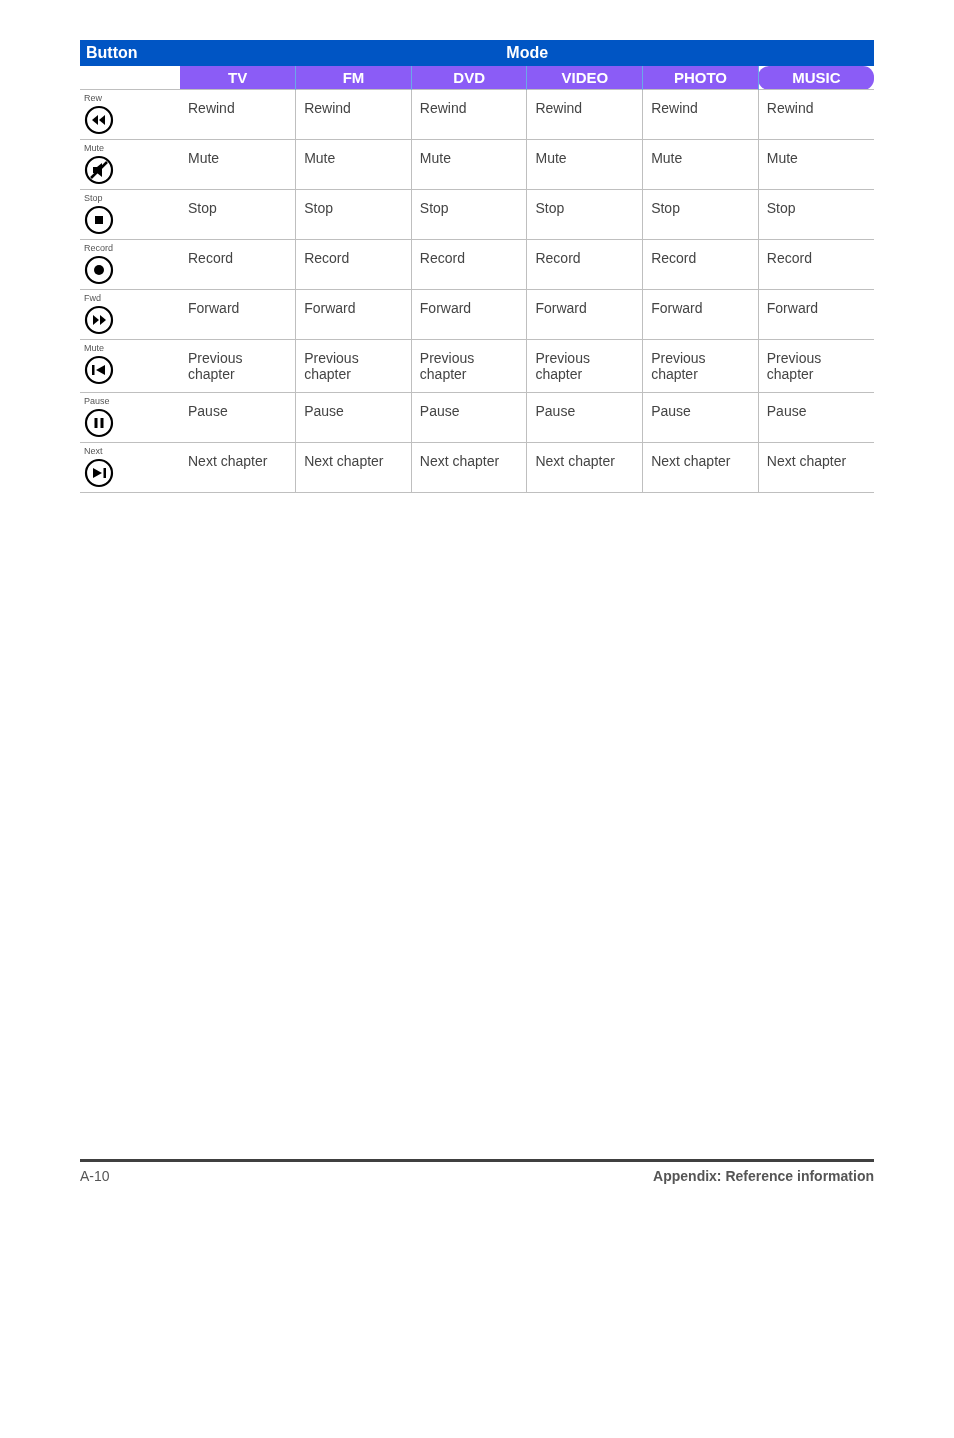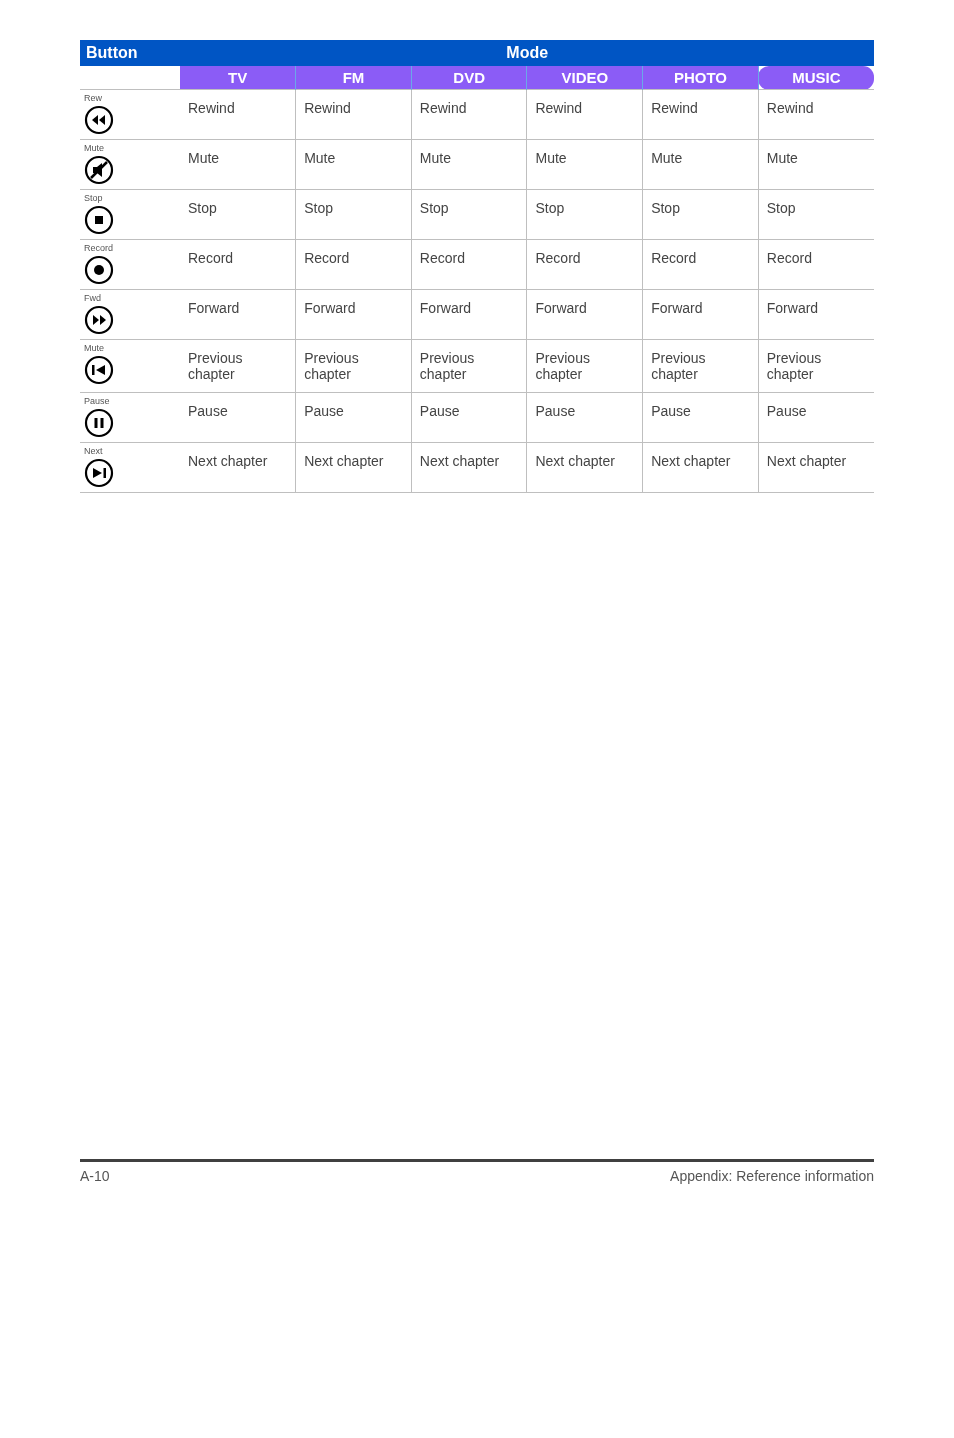--- a/index.html
+++ b/index.html
@@ -95,20 +95,21 @@
     font-size: 14px;
     color: #555555;
     border-top: 3px solid #404040;
     padding-top: 6px;
   }
   .footer .left {
     text-align: left;
   }
   .footer .right {
     text-align: right;
+    font-weight: bold;
   }
 </style>
 </head>
 <body>
 
 <div class="page">
   <div class="content">
     <table>
       <colgroup>
         <col class="col-btn">

